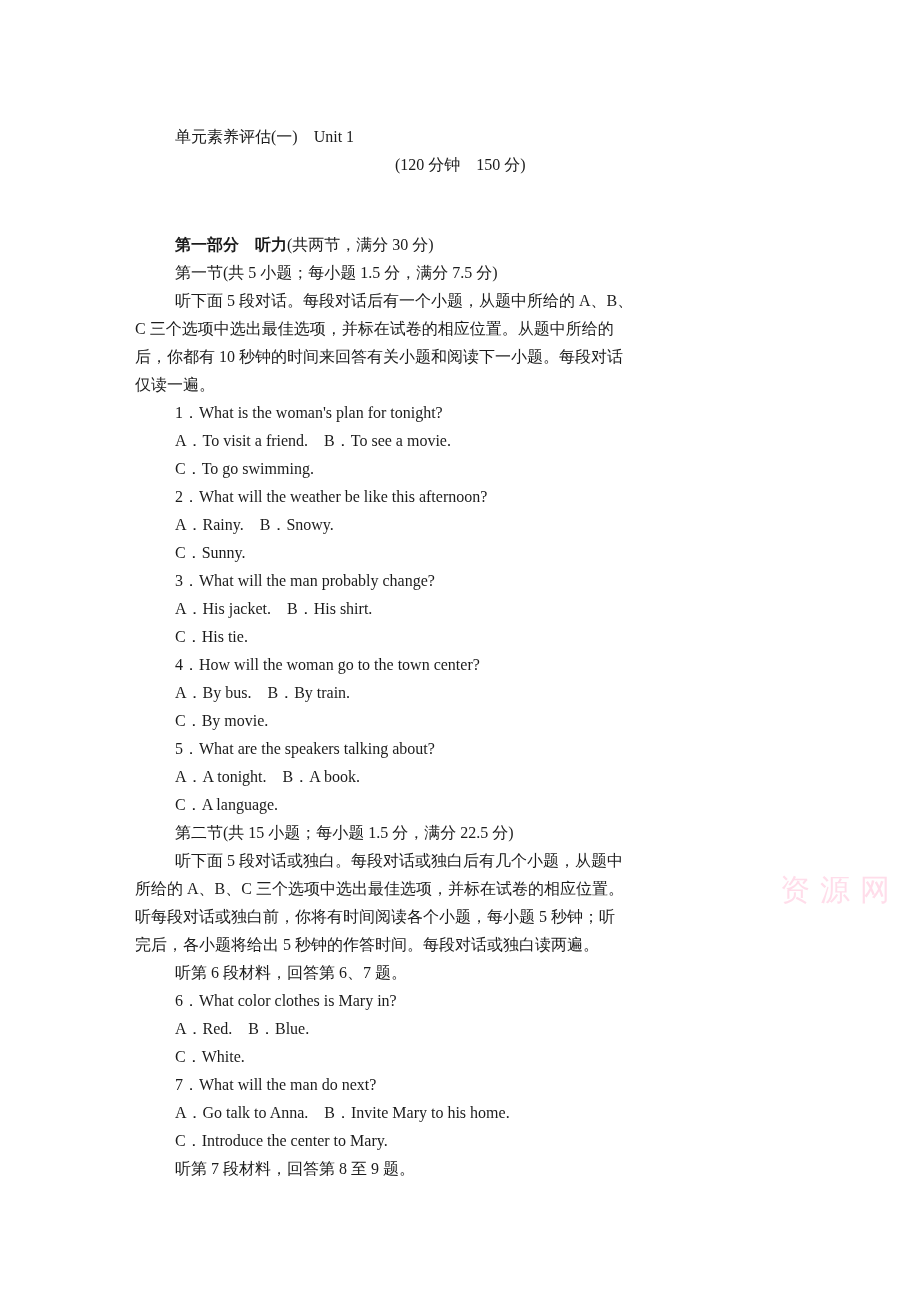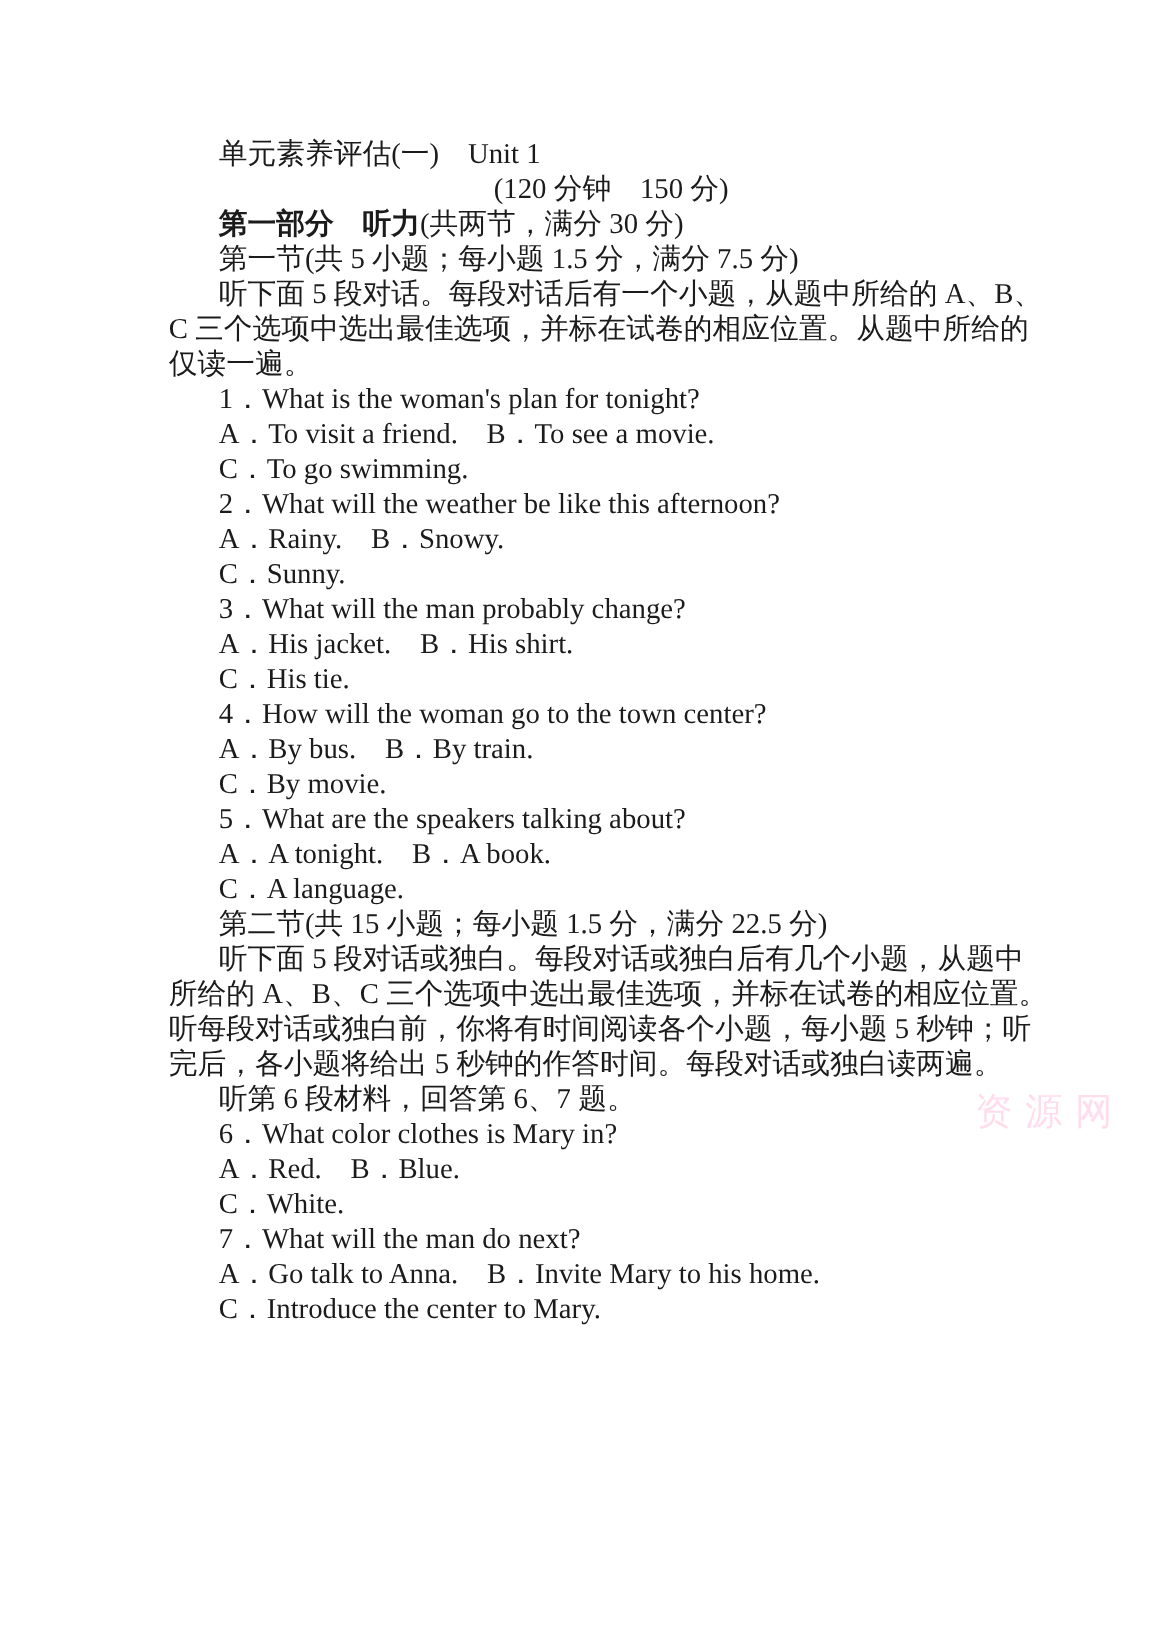--- a/index.html
+++ b/index.html
@@ -8,29 +8,29 @@
     width: 920px;
     height: 1302px;
     background: #ffffff;
     font-family: "Liberation Serif", "DejaVu Serif", serif;
     color: #1b1b1b;
     overflow: hidden;
   }
   .textblock {
     position: absolute;
     left: 135px;
-    top: 109px;
+    top: 123px;
     width: 700px;
-    font-size: 23px;
+    font-size: 16px;
     line-height: 28px;
   }
   .line { white-space: pre; }
   .ind { padding-left: 40px; }          
   .subtitle { padding-left: 260px; }    
-  .gap-top { }        
+  .gap-top { margin-top: 52px; }        
   .bold { font-weight: bold; }
   .watermark {
     position: absolute;
     left: 752px;
     top: 874px;
     font-size: 30px;
     line-height: 32px;
     color: #ff9fc4;
     opacity: 0.35;
     letter-spacing: 10px;
@@ -43,20 +43,21 @@
 <body>
 
 <div class="page">
   <div class="textblock" id="textblock">
       <div class="line ind"><span>单元素养评估(一)　Unit 1</span></div>
       <div class="line subtitle"><span>(120 分钟　150 分)</span></div>
       <div class="line ind gap-top"><span class="bold">第一部分　听力</span><span>(共两节，满分 30 分)</span></div>
       <div class="line ind"><span>第一节(共 5 小题；每小题 1.5 分，满分 7.5 分)</span></div>
       <div class="line ind"><span>听下面 5 段对话。每段对话后有一个小题，从题中所给的 A、B、</span></div>
       <div class="line"><span>C 三个选项中选出最佳选项，并标在试卷的相应位置。从题中所给的</span></div>
+      <div class="line"><span>后，你都有 10 秒钟的时间来回答有关小题和阅读下一小题。每段对话</span></div>
       <div class="line"><span>仅读一遍。</span></div>
       <div class="line ind"><span>1．What is the woman's plan for tonight?</span></div>
       <div class="line ind"><span>A．To visit a friend.　B．To see a movie.</span></div>
       <div class="line ind"><span>C．To go swimming.</span></div>
       <div class="line ind"><span>2．What will the weather be like this afternoon?</span></div>
       <div class="line ind"><span>A．Rainy.　B．Snowy.</span></div>
       <div class="line ind"><span>C．Sunny.</span></div>
       <div class="line ind"><span>3．What will the man probably change?</span></div>
       <div class="line ind"><span>A．His jacket.　B．His shirt.</span></div>
       <div class="line ind"><span>C．His tie.</span></div>
@@ -71,15 +72,16 @@
       <div class="line"><span>所给的 A、B、C 三个选项中选出最佳选项，并标在试卷的相应位置。</span></div>
       <div class="line"><span>听每段对话或独白前，你将有时间阅读各个小题，每小题 5 秒钟；听</span></div>
       <div class="line"><span>完后，各小题将给出 5 秒钟的作答时间。每段对话或独白读两遍。</span></div>
       <div class="line ind"><span>听第 6 段材料，回答第 6、7 题。</span></div>
       <div class="line ind"><span>6．What color clothes is Mary in?</span></div>
       <div class="line ind"><span>A．Red.　B．Blue.</span></div>
       <div class="line ind"><span>C．White.</span></div>
       <div class="line ind"><span>7．What will the man do next?</span></div>
       <div class="line ind"><span>A．Go talk to Anna.　B．Invite Mary to his home.</span></div>
       <div class="line ind"><span>C．Introduce the center to Mary.</span></div>
+      <div class="line ind"><span>听第 7 段材料，回答第 8 至 9 题。</span></div>
     </div>
   <div class="watermark">资源网</div>
 </div>
 
 </body></html>

